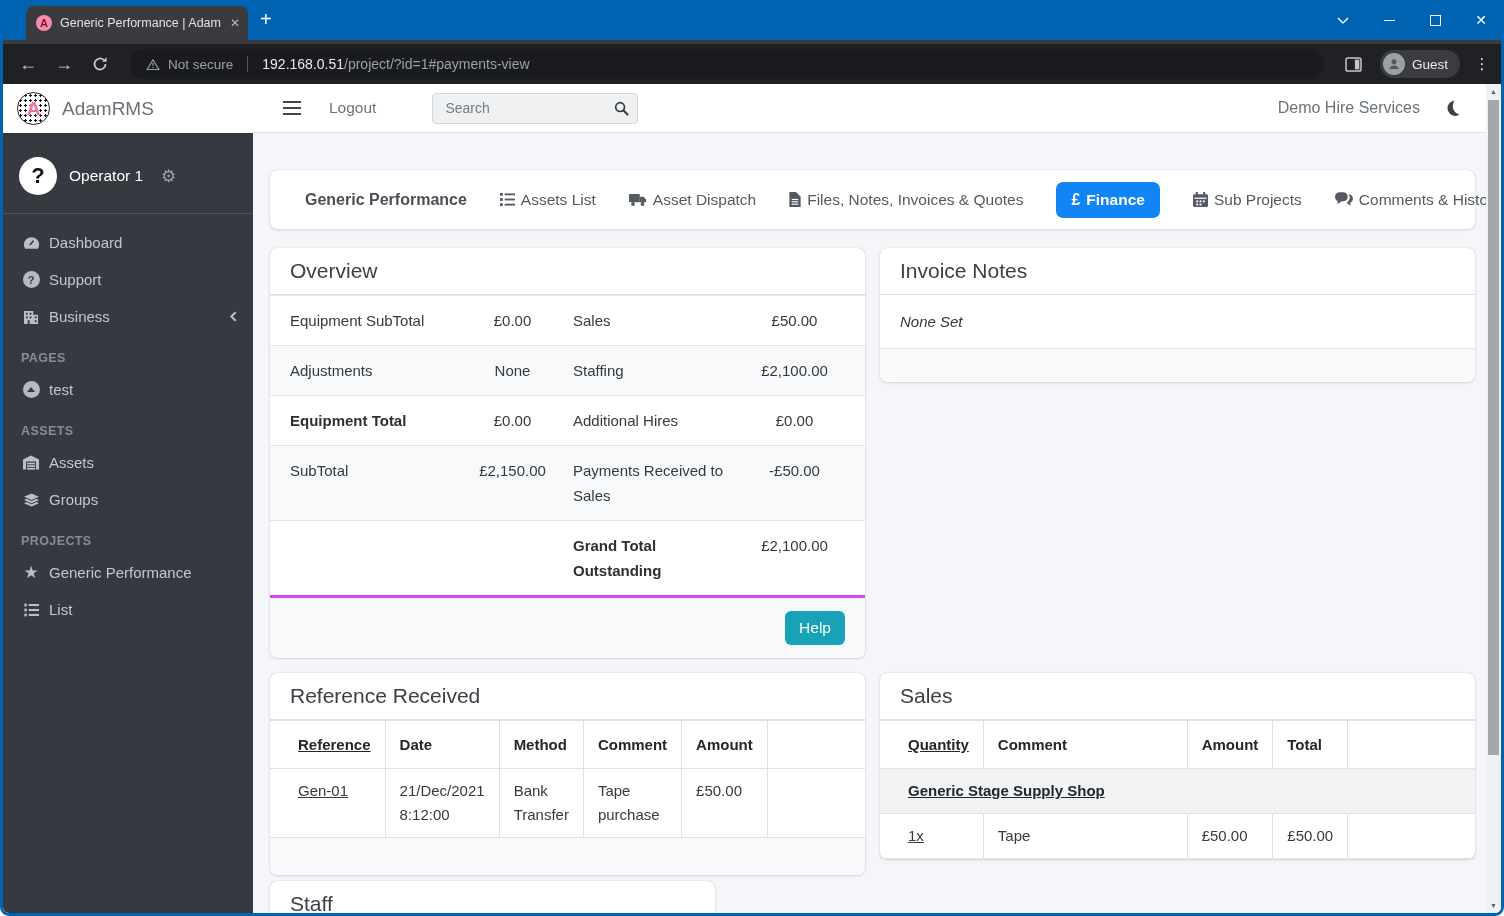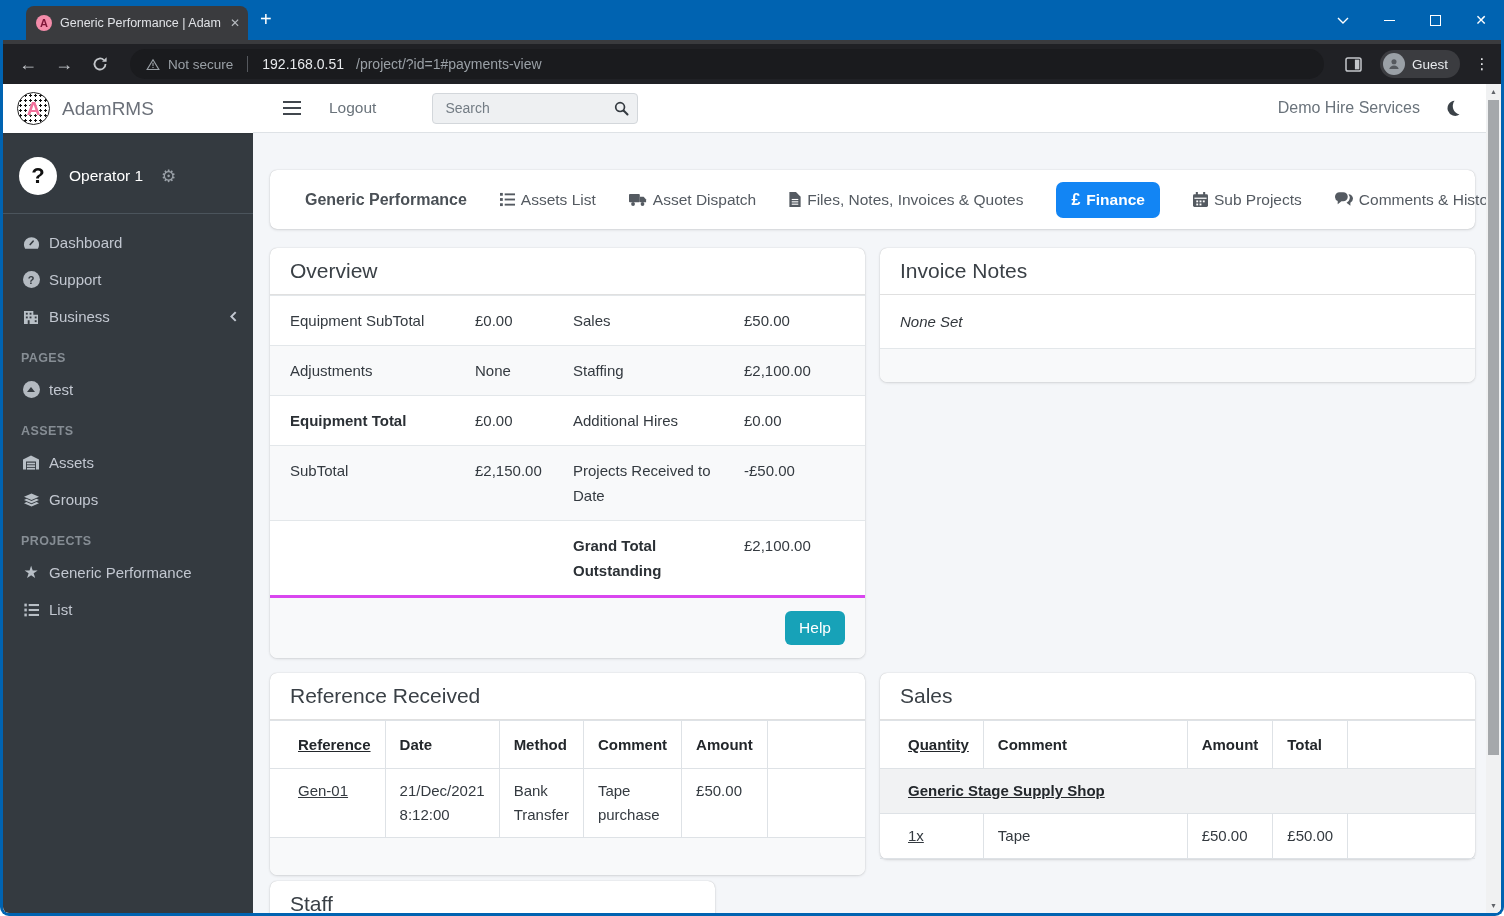--- a/index.html
+++ b/index.html
@@ -27,21 +27,21 @@
   .wc-close { font-size:14px; }
 
   
   .toolbar { height:44px; background:#202125; border-top:4px solid #3a3b3e; display:flex; align-items:center;
              padding:0 10px 0 12px; gap:4px; margin:0 -3px; flex:0 0 auto; }
   .nav-ico { width:32px; height:32px; display:flex; align-items:center; justify-content:center; color:#c3c6ca; font-size:18px; }
   .omnibox { flex:1; height:30px; background:#1a1b1e; border-radius:15px; margin:0 10px; display:flex; align-items:center;
              padding:0 16px; gap:8px; color:#9aa0a6; font-size:13.5px; }
   .omni-div { width:1px; height:16px; background:#55585d; margin:0 6px; }
   .url-host { color:#e8eaed; font-size:14px; }
-  .url-path { color:#9aa0a6; font-size:14px;margin-left:12px; }
+  .url-path { color:#9aa0a6; font-size:14px; }
   .guest-pill { height:28px; background:#3b3c40; border-radius:14px; display:flex; align-items:center; gap:7px; padding:0 12px 0 3px; margin:0 6px; }
   .guest-av { width:22px; height:22px; border-radius:50%; background:#9aa0a6; display:flex; align-items:center; justify-content:center; }
   .guest-label { color:#e8eaed; font-size:13.5px; }
   .kebab { color:#e8eaed; font-size:15px; width:24px; text-align:center; }
 
   
   .app { flex:1; display:flex; min-height:0; background:#f4f6f9; }
 
   
   .sidebar { width:250px; flex:0 0 auto; background:#343a40; display:flex; flex-direction:column; }
@@ -98,21 +98,21 @@
   .ptab.active { background:#1285f4; color:#fff; font-weight:bold; border-radius:7px; padding:9px 15px; }
   .ptab.active .ti { color:#fff; }
   .pound { font-weight:bold; font-size:16px; line-height:1; }
 
   
   .grid { display:grid; grid-template-columns:1fr 1fr; column-gap:15px; row-gap:15px; align-items:start; }
 
   
   .ov-row { display:grid; grid-template-columns:185px 75px 194px 1fr; padding:12px 20px; line-height:25px; border-top:1px solid #e3e7ea; }
   .ov-row:nth-child(even) { background:#f8f9fa; }
-  .ov-row .v { text-align:left; }
+  .ov-row .v { text-align:center; }
   .ov-row .l2 { padding-left:23px; }
   .ov-footer { padding:13px 20px; text-align:right; border-top:3px solid #d946ef; background:#f8f9fa; border-radius:0 0 7px 7px; }
   .help-btn { background:#17a2b8; color:#fff; border:none; border-radius:6px; font-size:15.5px; padding:8px 14px;
               font-family:"Liberation Sans", sans-serif; }
   .bold { font-weight:bold; color:#2b3035; }
 
   
   .in-body { padding:14px 20px; font-style:italic; color:#33383d; line-height:25px; border-top:0; }
   .in-strip { height:34px; background:#f8f9fa; border-top:1px solid #e3e7ea; border-radius:0 0 7px 7px; }
 
@@ -450,21 +450,21 @@
               </div>
               <div class="ov-row">
                 <span class="bold">Equipment Total</span>
                 <span class="v">£0.00</span>
                 <span class="l2">Additional Hires</span>
                 <span class="v">£0.00</span>
               </div>
               <div class="ov-row">
                 <span>SubTotal</span>
                 <span class="v">£2,150.00</span>
-                <span class="l2">Projects Received to Date</span>
+                <span class="l2">Payments Received to Sales</span>
                 <span class="v">-£50.00</span>
               </div>
               <div class="ov-row">
                 <span></span>
                   <span></span>
                 <span class="l2 bold">Grand Total Outstanding</span>
                 <span class="v">£2,100.00</span>
               </div>
               <div class="ov-footer">
                 <button class="help-btn">Help</button>

